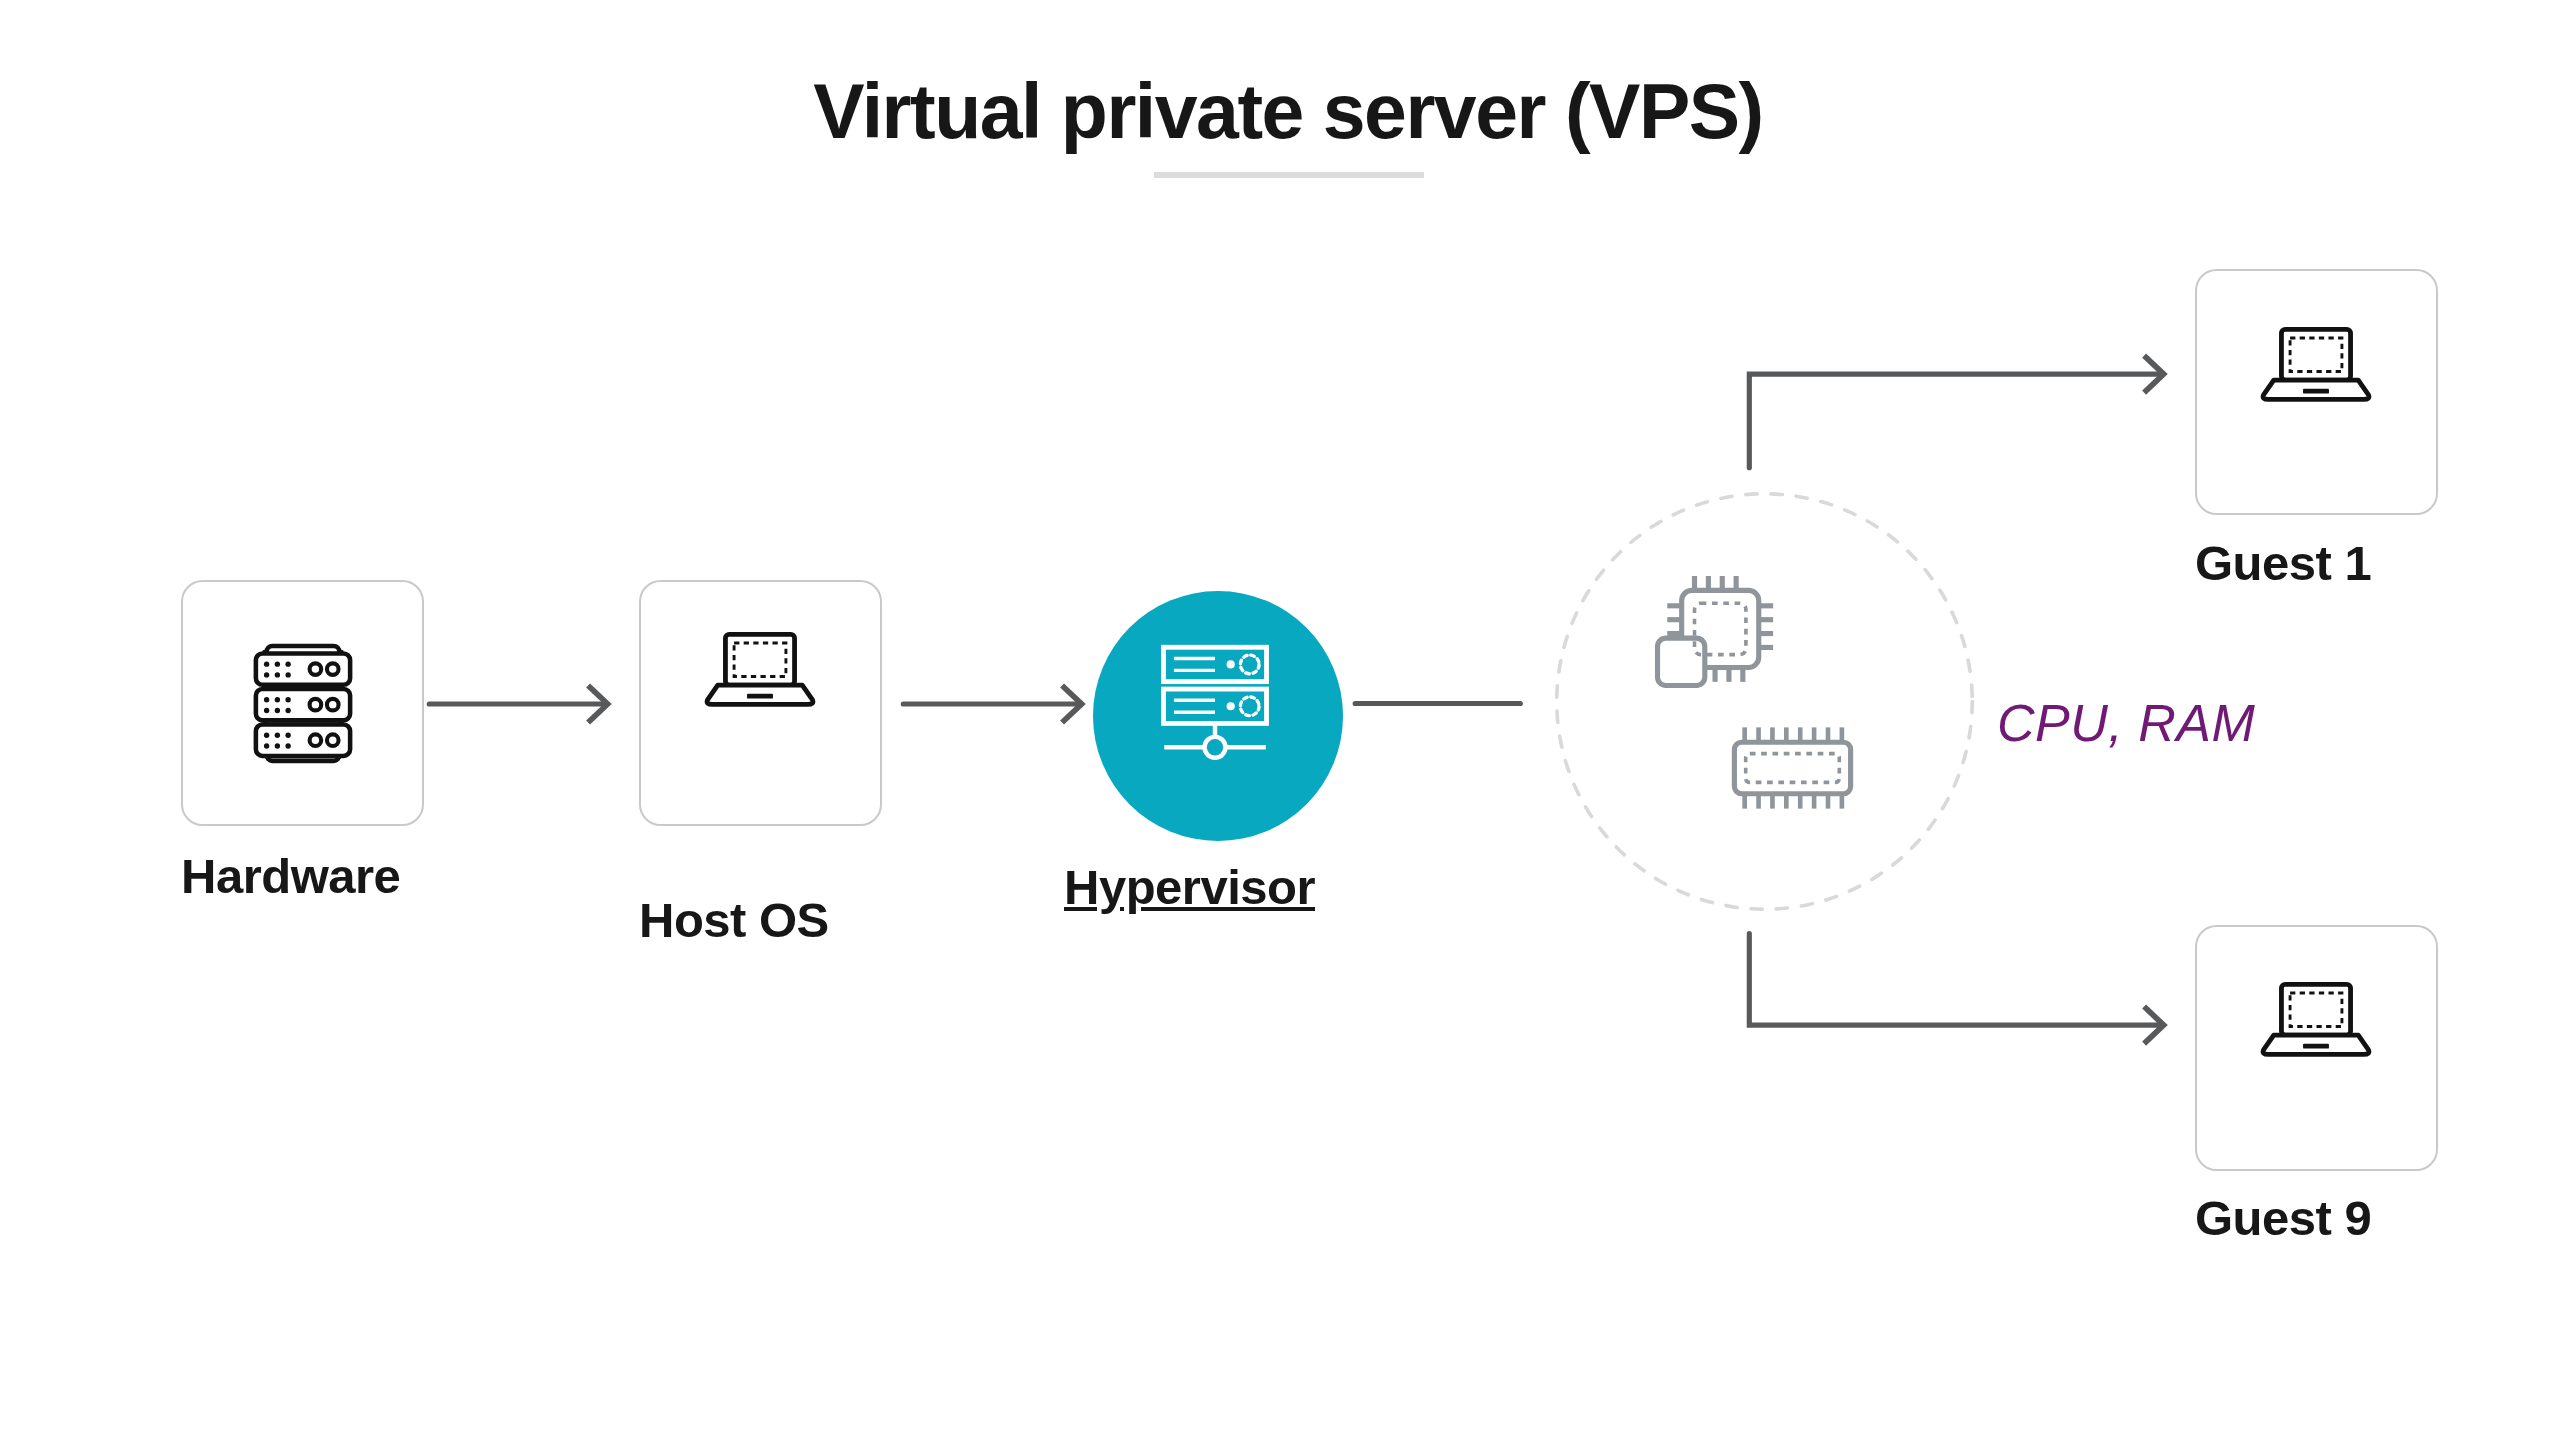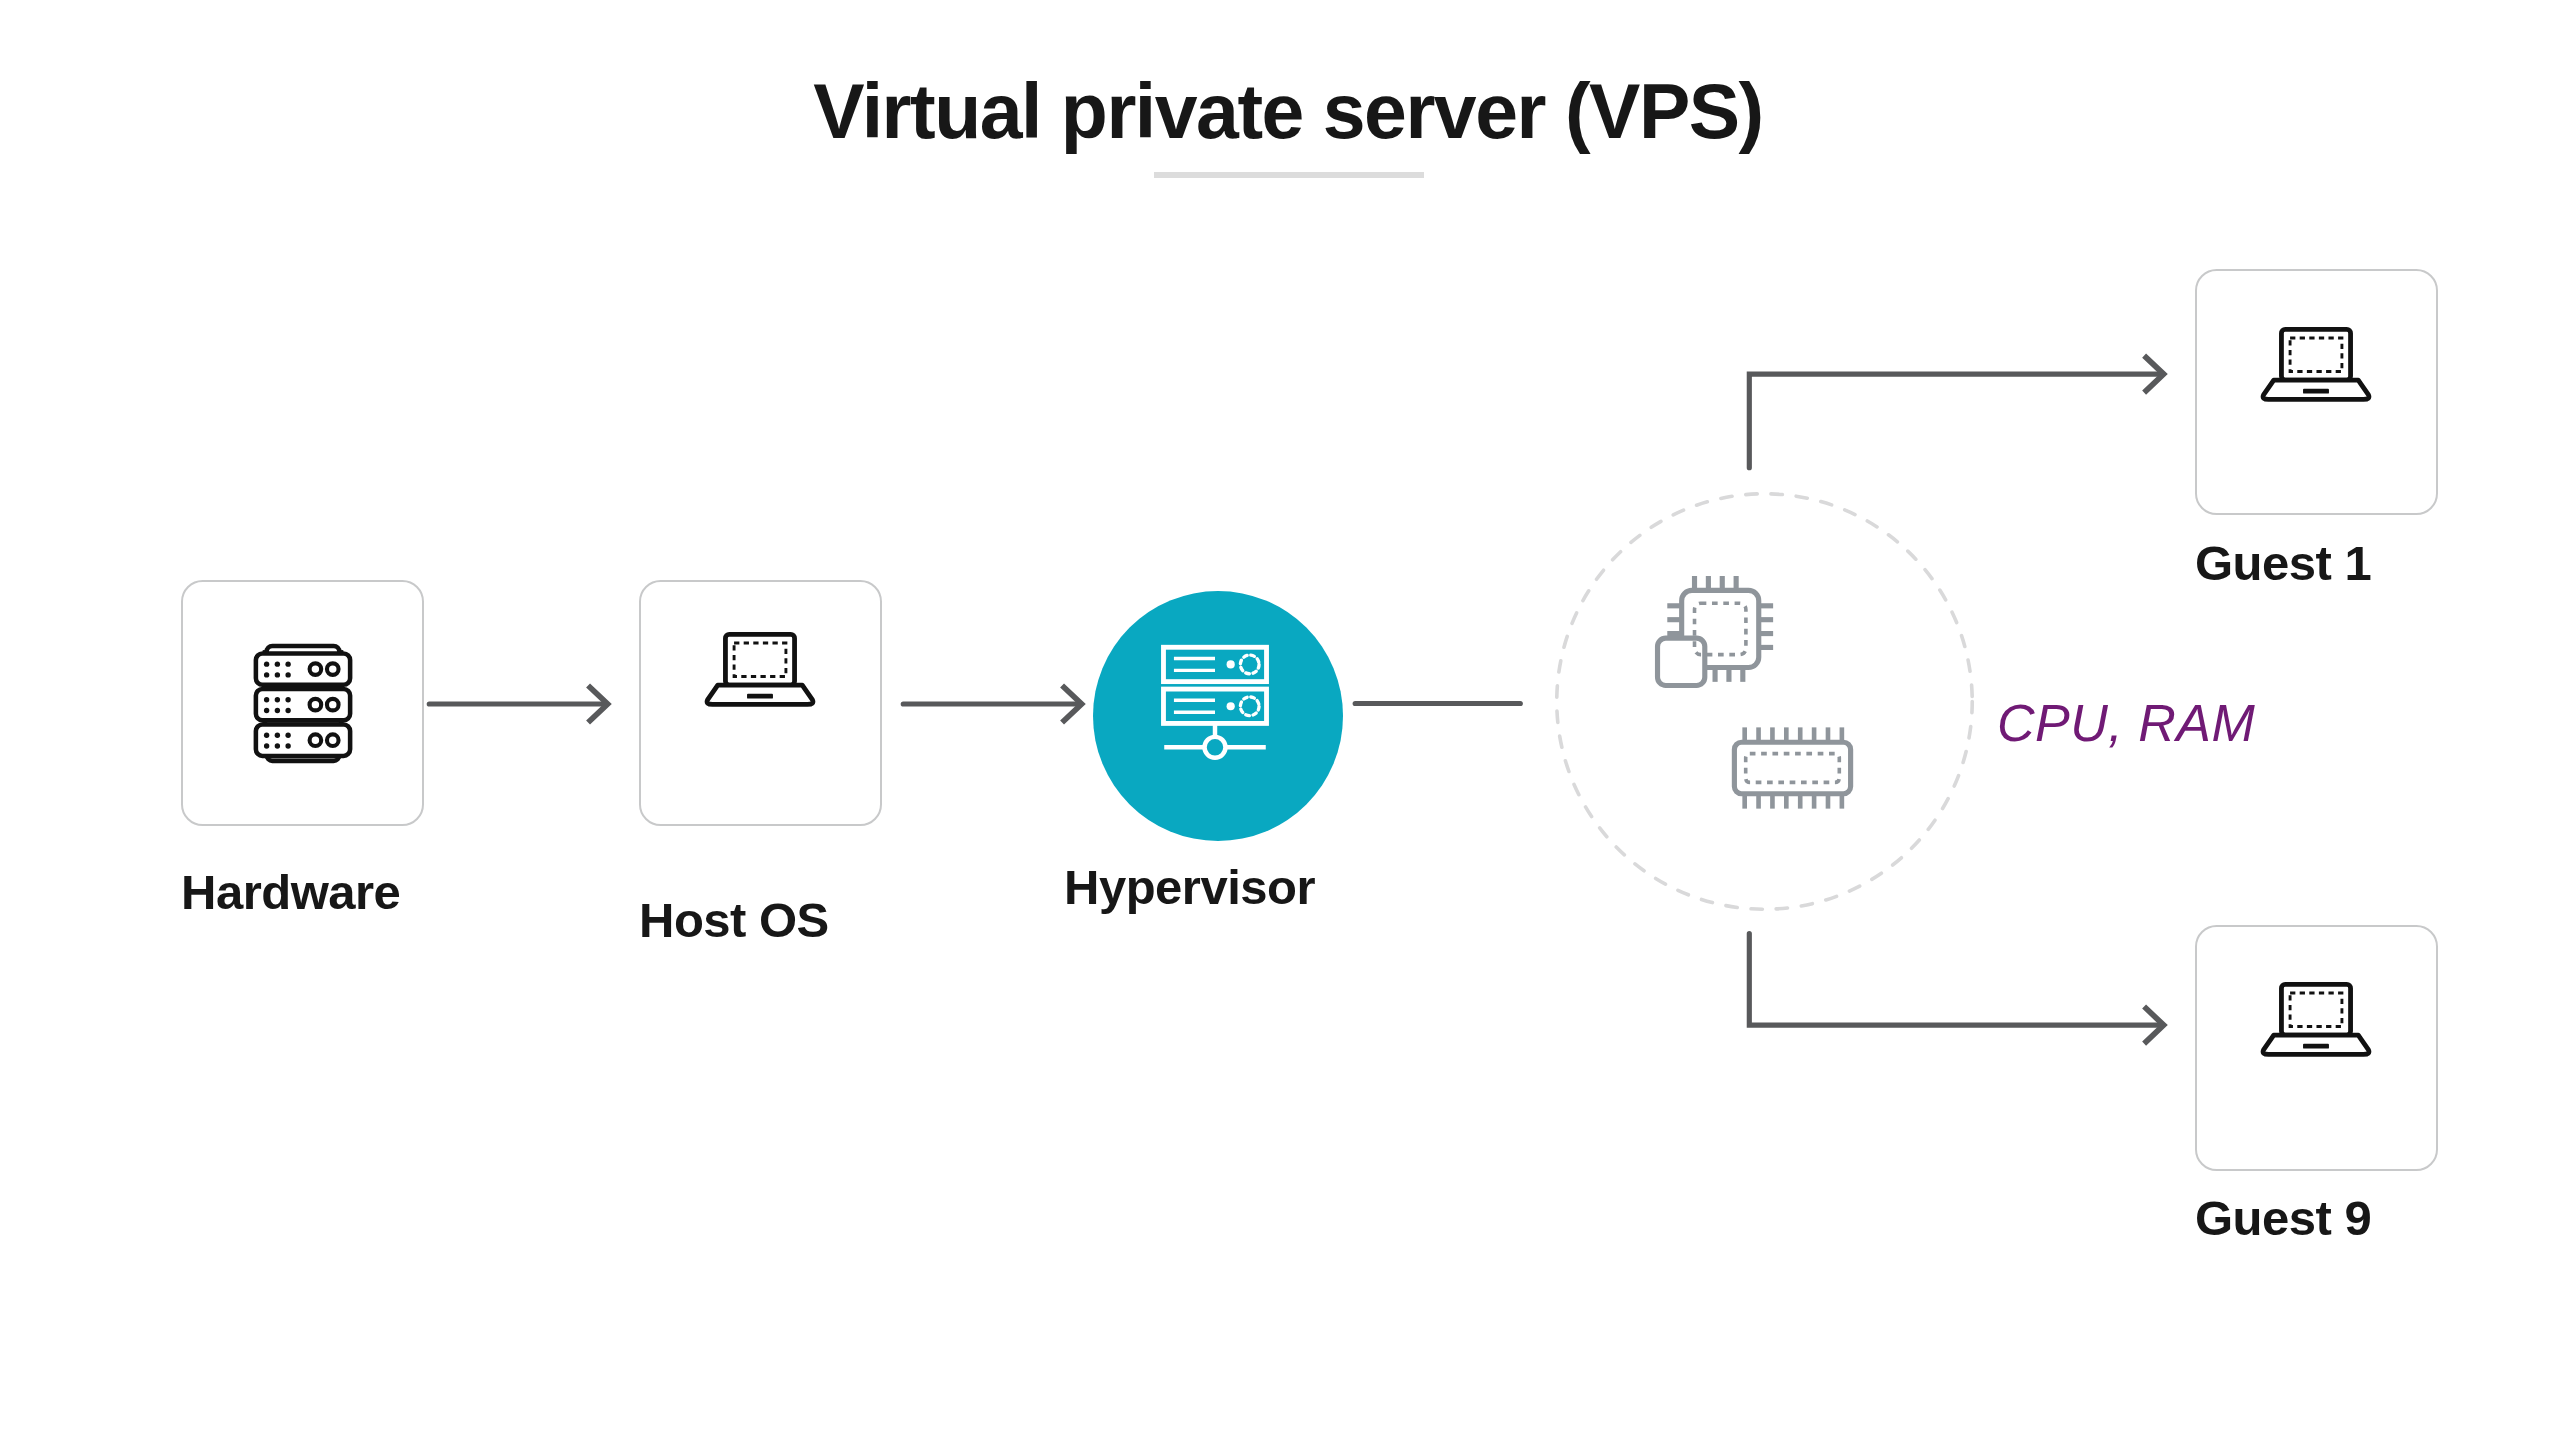--- a/index.html
+++ b/index.html
@@ -31,23 +31,23 @@
   }
   .box-hardware{left:181px;top:580px;}
   .box-hostos{left:639px;top:580px;}
   .box-guest1{left:2195px;top:269px;}
   .box-guest2{left:2195px;top:925px;}
 
   .node-label{
     position:absolute;font-size:49px;font-weight:bold;color:var(--text);
     letter-spacing:-0.5px;white-space:nowrap;
   }
-  .label-hardware{left:181px;top:848px;width:243px;margin-top:16px;}
+  .label-hardware{left:181px;top:848px;width:243px;}
   .label-hostos{left:639px;top:892px;width:243px;}
-  .label-hypervisor{left:1064px;top:859px;width:309px;}
+  .label-hypervisor{left:1064px;top:859px;width:309px;text-decoration:underline;}
   .label-guest1{left:2195px;top:535px;width:243px;}
   .label-guest2{left:2195px;top:1190px;width:243px;}
 
   .hypervisor-circle{
     position:absolute;left:1093px;top:591px;width:250px;height:250px;
     border-radius:50%;background:var(--accent);
   }
 
   .resources-label{
     position:absolute;left:1997px;top:693px;font-size:52px;font-style:italic;

